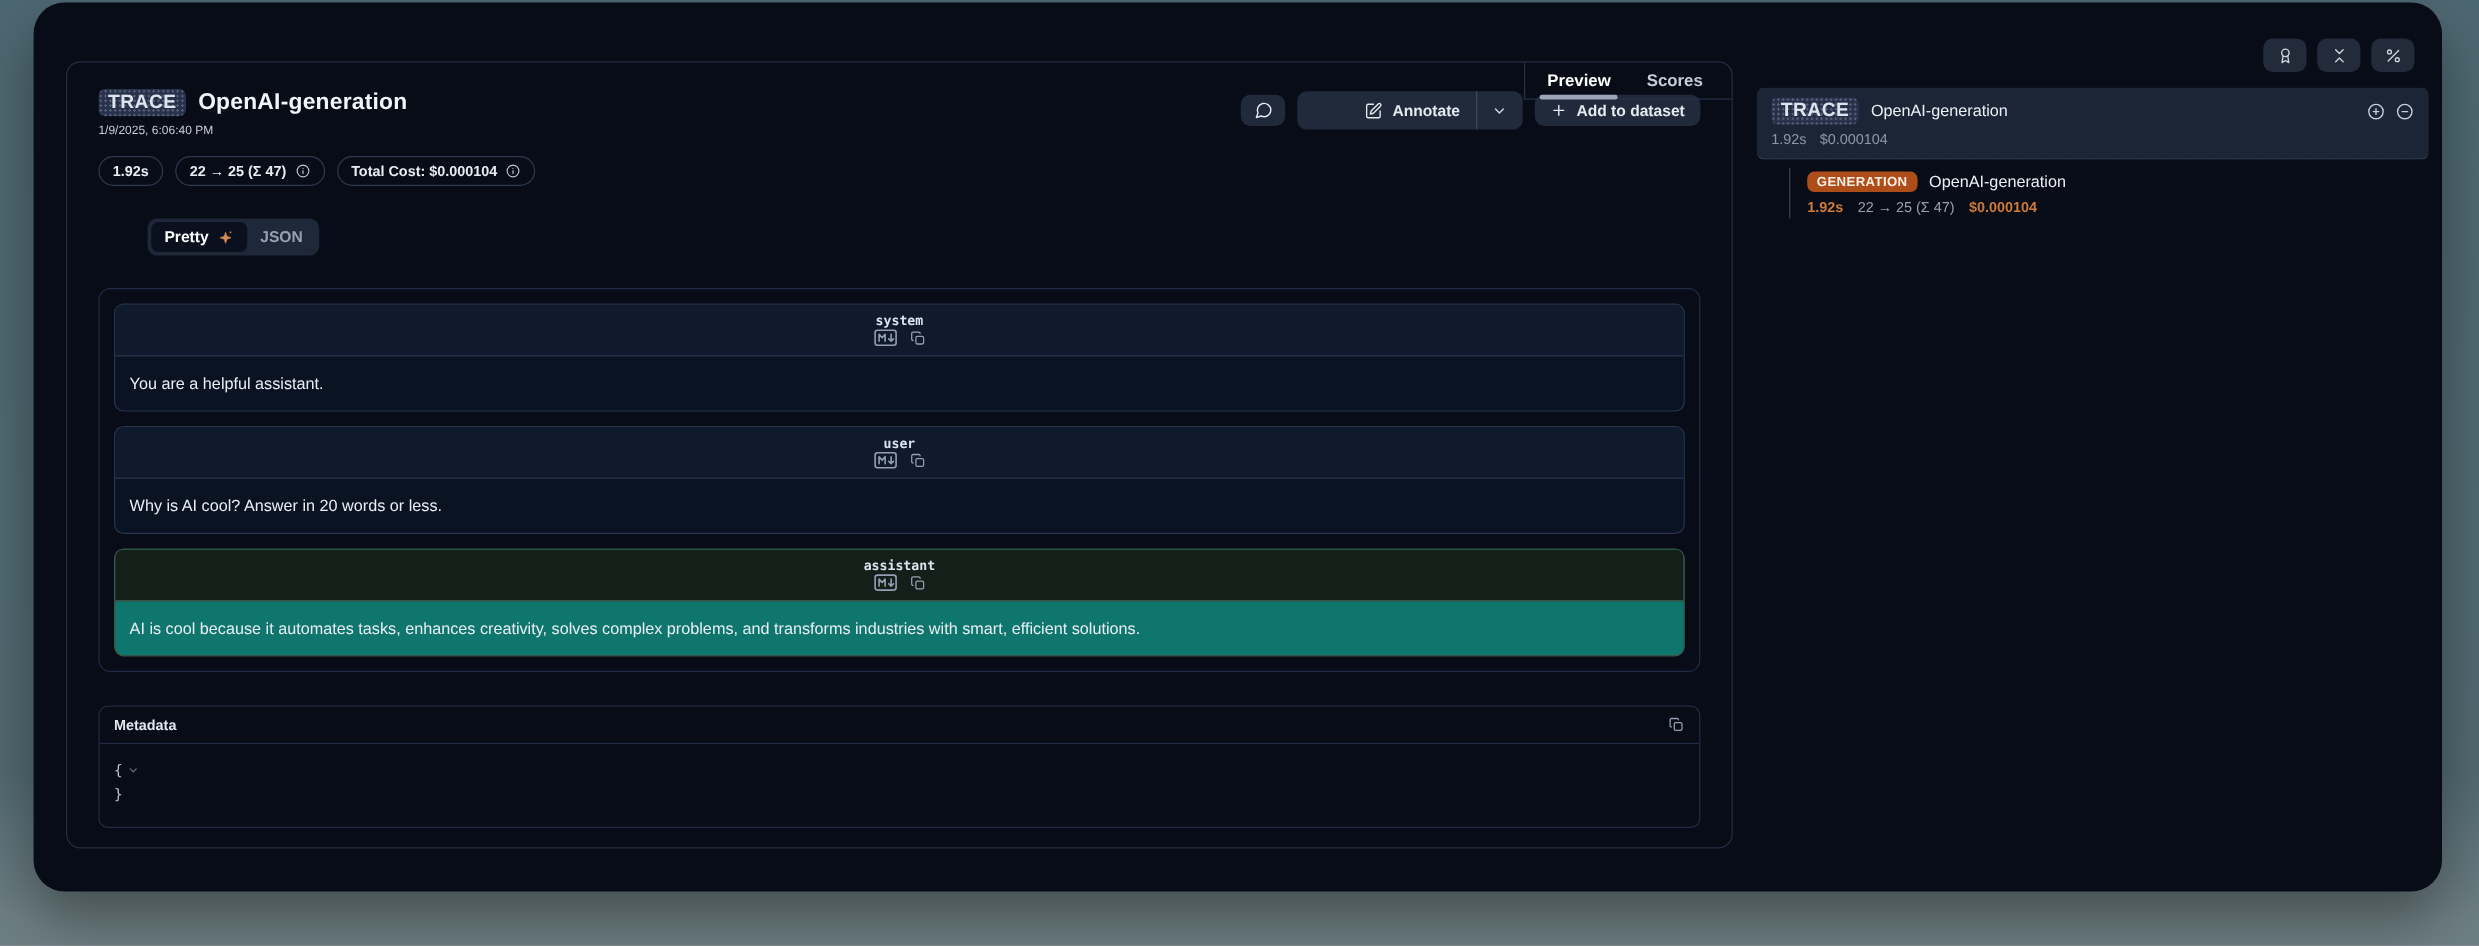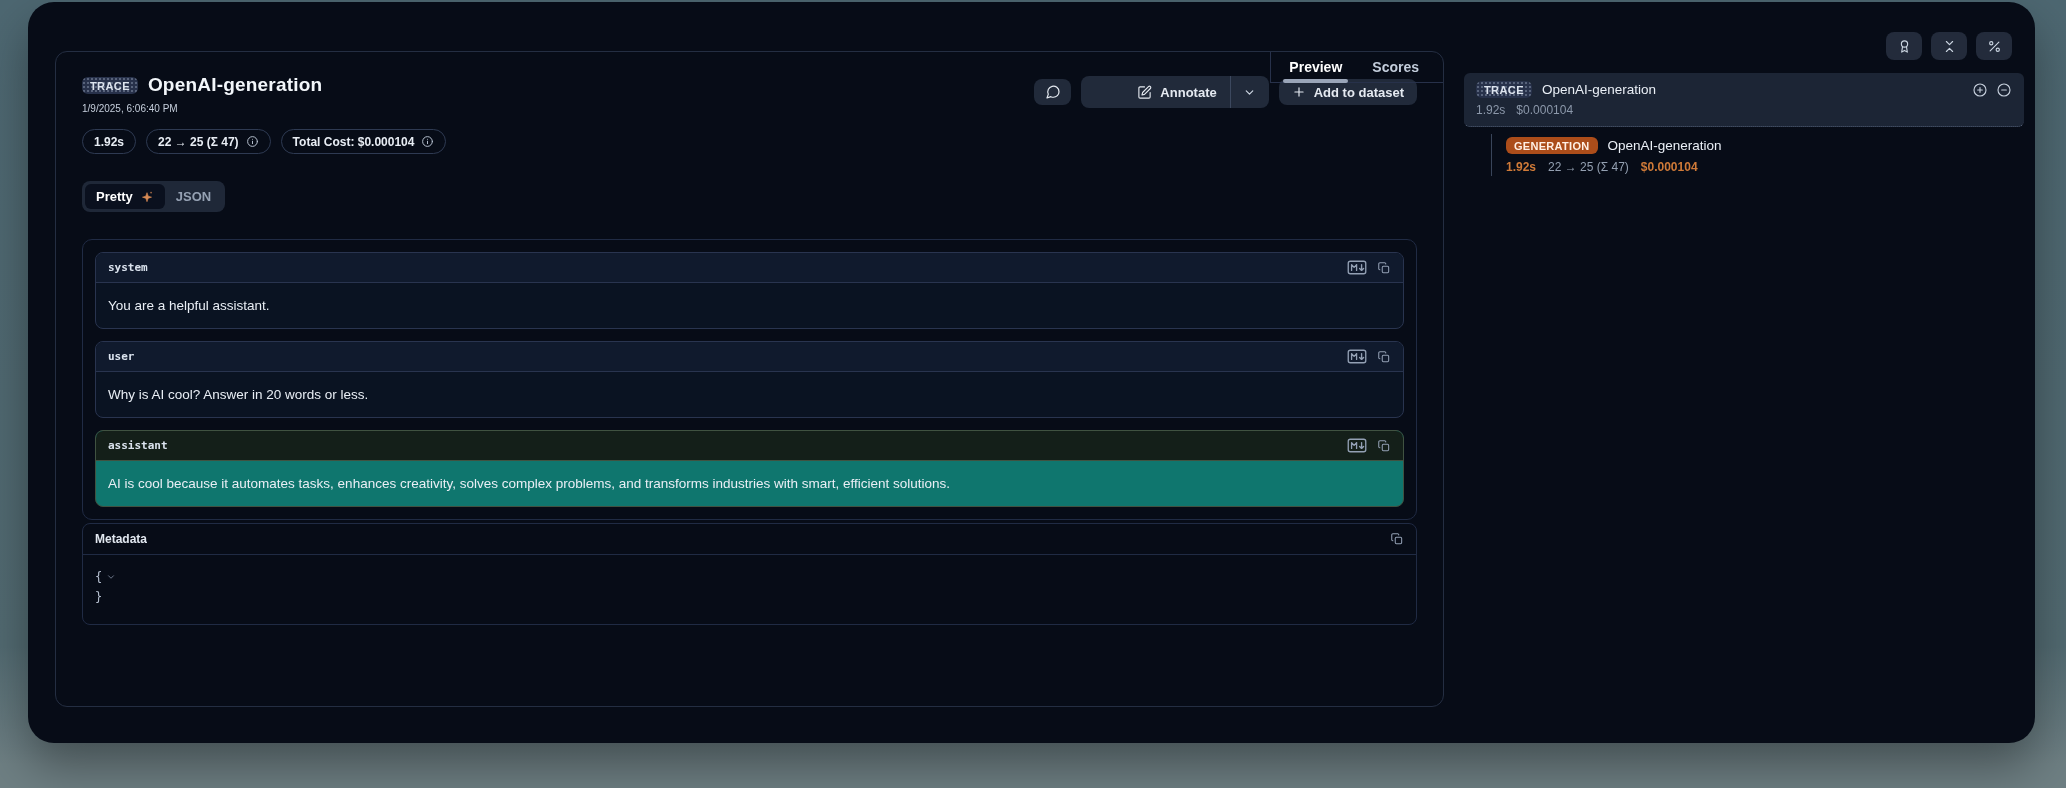--- a/index.html
+++ b/index.html
@@ -28,21 +28,21 @@
   }
   .tab { font-size: 14px; font-weight: 600; color: #c3cddb; position: relative; cursor: pointer; padding: 0 2px; }
   .tab.active { color: #ffffff; }
   .tab.active::after {
     content: ""; position: absolute; left: -4px; right: -4px; bottom: -8px;
     height: 4px; border-radius: 3px; background: #9aa5b8;
   }
   .header-row { display: flex; align-items: flex-start; justify-content: space-between; }
   .title-line { display: flex; align-items: center; gap: 10px; }
   .badge-slate {
-    display: inline-block; font-size: 11px; font-weight: 700; letter-spacing: .4px;
+    display: inline-block; font-size: 16px; font-weight: 700; letter-spacing: .4px;
     color: #dde4ee; background-color: #27314a;
     background-image: radial-gradient(rgba(163,177,199,.4) .8px, transparent 1.1px);
     background-size: 4px 4px;
     border-radius: 6px; padding: 3px 8px 2px;
   }
   .trace-title { font-size: 19px; font-weight: 700; color: #f2f6fa; letter-spacing: .2px; }
   .timestamp { margin-top: 7px; font-size: 10px; color: #c5cedb; }
   .actions { display: flex; align-items: center; gap: 10px; margin-top: 2px; }
   .btn {
     display: inline-flex; align-items: center; gap: 8px; height: 26px;
@@ -58,43 +58,43 @@
   .split-caret { width: 38px; display: inline-flex; align-items: center; justify-content: center; cursor: pointer; color: #cdd6e2; }
   .pills-row { display: flex; align-items: center; gap: 10px; margin-top: 15px; }
   .pill {
     display: inline-flex; align-items: center; gap: 7px; height: 25px;
     border: 1px solid #2e3a52; border-radius: 999px; padding: 0 11px;
     font-size: 12px; font-weight: 700; color: #e8edf4;
   }
   .pill svg { color: #b9c3d2; }
   .toggle-group {
     display: inline-flex; align-items: flex-end; background: #1f2838;
-    border-radius: 8px; padding: 3px; margin-top: 27px;
+    border-radius: 8px; padding: 3px; margin-top: 27px; margin-left: 41px;
   }
   .toggle-seg {
     display: inline-flex; align-items: center; gap: 7px; border-radius: 6px;
     padding: 5px 11px; font-size: 13px; font-weight: 600; color: #95a1b3; cursor: pointer;
   }
   .toggle-seg.active { background: #0a101e; color: #ffffff; }
   .io-box {
     margin-top: 27px; border: 1px solid #202b44; border-radius: 10px;
     padding: 12px; display: flex; flex-direction: column; gap: 12px;
   }
   .msg-card { border: 1px solid #29344f; border-radius: 8px; overflow: hidden; background: #0a1322; }
   .msg-head {
     display: flex; align-items: center; justify-content: space-between;
-    background: #101a2d; border-bottom: 1px solid #29344f; padding: 7px 12px;
+    background: #101a2d; border-bottom: 1px solid #29344f; padding: 7px 12px; flex-direction: column;
   }
   .msg-role { font-family: "DejaVu Sans Mono", monospace; font-size: 11px; font-weight: 700; color: #dbe3ee; }
   .msg-tools { display: flex; align-items: center; gap: 10px; color: #93a0b4; }
   .msg-tools .tool { display: inline-flex; cursor: pointer; }
   .msg-body { padding: 15px 12px; font-size: 13.5px; color: #e9eef5; }
   .msg-card.assistant { border-color: #405241; background: #0f766e; }
   .msg-card.assistant .msg-head { background: #141f19; border-bottom-color: #405241; }
-  .meta-box { margin-top: 3px; border: 1px solid #202b44; border-radius: 8px; overflow: hidden; }
+  .meta-box { margin-top: 28px; border: 1px solid #202b44; border-radius: 8px; overflow: hidden; }
   .meta-head {
     display: flex; align-items: center; justify-content: space-between;
     padding: 8px 12px; border-bottom: 1px solid #202b44;
   }
   .meta-title { font-size: 12px; font-weight: 700; color: #e2e8f0; }
   .meta-body {
     padding: 12px 12px 16px; font-family: "DejaVu Sans Mono", monospace;
     font-size: 12px; line-height: 1.7; color: #b7c1d1;
   }
   .brace-line { display: flex; align-items: center; gap: 4px; }

